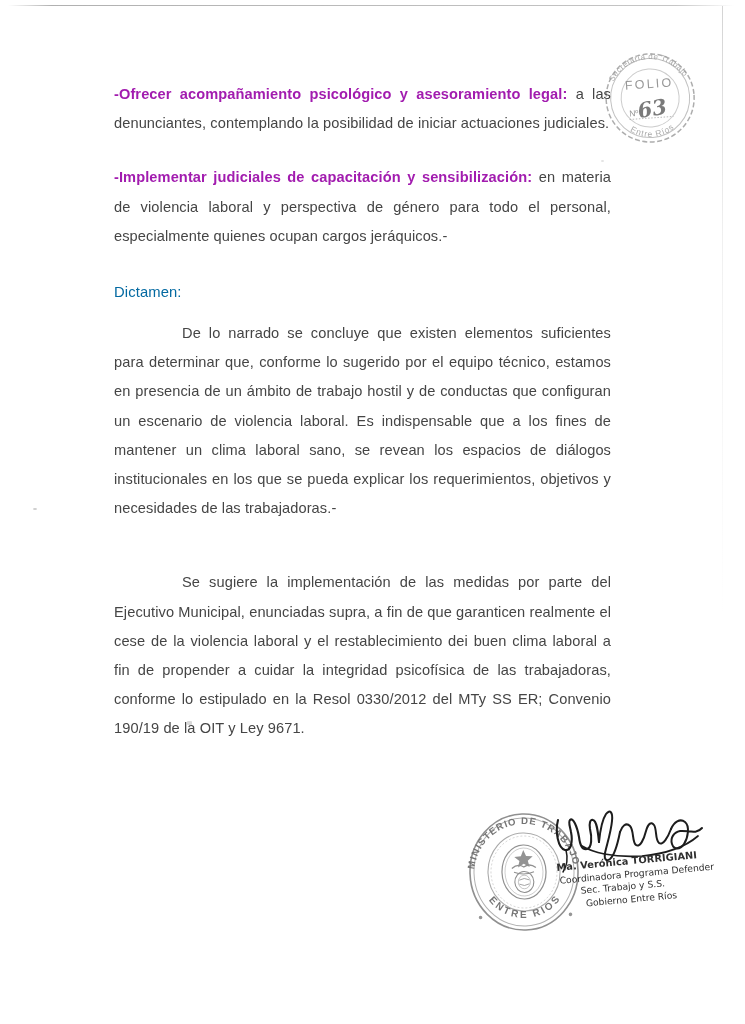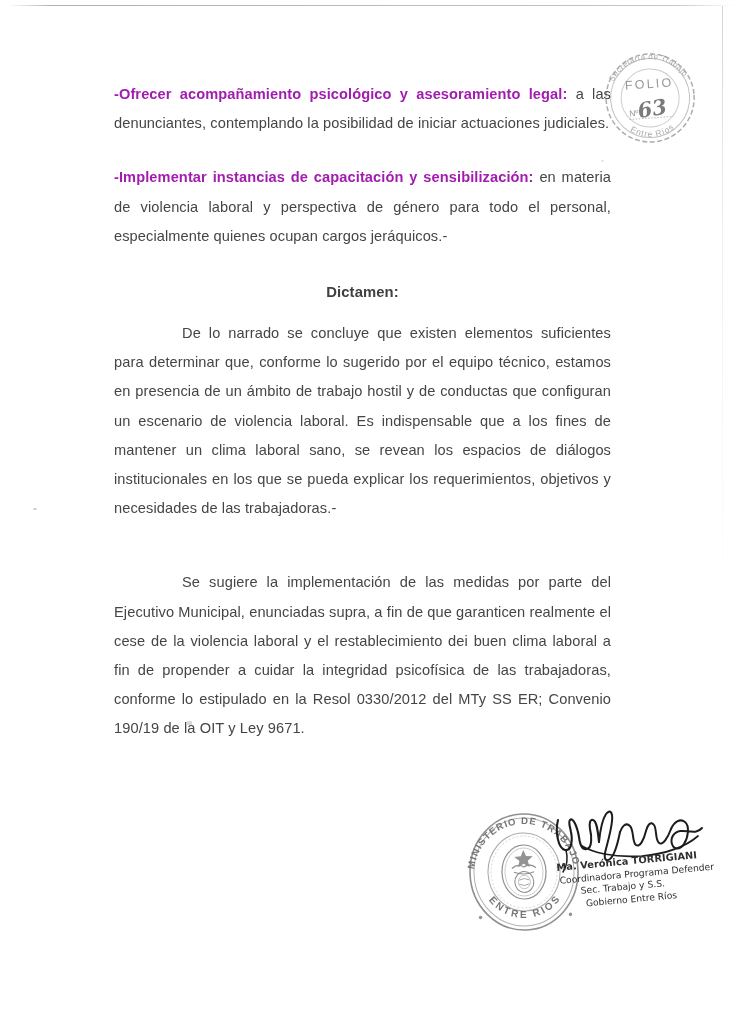--- a/index.html
+++ b/index.html
@@ -62,24 +62,23 @@
   }
 
   .para .lead-in {
     display: inline;
   }
 
   .heading {
     margin: 2px 0 10px 0;
     font-size: 14.8px;
     line-height: 29px;
-    font-weight: bold;
-    color: #404040;
+    font-weight: normal;
+    color: #0369a1;
     letter-spacing: .1px;
-    text-align: center;
   }
 
   .indent-para {
     text-indent: 68px;
     margin-top: 12px;
   }
 
   .gap-sm { height: 9px; }
   .gap-md { height: 17px; }
 
@@ -181,21 +180,21 @@
       <text x="55" y="72" text-anchor="middle" font-family="'DejaVu Serif', serif" font-size="21" font-style="italic" font-weight="bold" fill="#2a2a2a" transform="rotate(-6 55 72)">63</text>
     </svg>
   </div>
 
   <div class="body-text">
 
     <p class="para"><b class="lead-in">-Ofrecer acompañamiento psicológico y asesoramiento legal:</b><span> a las denunciantes, contemplando la posibilidad de iniciar actuaciones judiciales.</span></p>
 
     <div class="gap-sm"></div>
 
-    <p class="para"><b class="lead-in">-Implementar instancias de capacitación y sensibilización:</b><span> en materia de violencia laboral y perspectiva de género para todo el personal, especialmente quienes ocupan cargos jeráquicos.-</span></p>
+    <p class="para"><b class="lead-in">-Implementar judiciales de capacitación y sensibilización:</b><span> en materia de violencia laboral y perspectiva de género para todo el personal, especialmente quienes ocupan cargos jeráquicos.-</span></p>
 
     <div class="gap-sm"></div>
 
     <h2 class="heading">Dictamen:</h2>
 
     <p class="para indent-para">De lo narrado se concluye que existen elementos suficientes para determinar que, conforme lo sugerido por el equipo técnico, estamos en presencia de un ámbito de trabajo hostil y de conductas que configuran un escenario de violencia laboral. Es indispensable que a los fines de mantener un clima laboral sano, se revean los  espacios de diálogos institucionales en los que se pueda explicar los requerimientos, objetivos y necesidades de las trabajadoras.-</p>
 
     <div class="gap-md"></div>
 
     <p class="para indent-para">Se sugiere la implementación de las medidas por parte del Ejecutivo Municipal, enunciadas supra, a fin de  que garanticen realmente el cese de la violencia  laboral y el restablecimiento dei buen clima laboral a fin de propender a cuidar la integridad psicofísica de las trabajadoras, conforme lo estipulado en la Resol 0330/2012 del MTy SS ER; Convenio 190/19 de la OIT y Ley 9671.</p>

